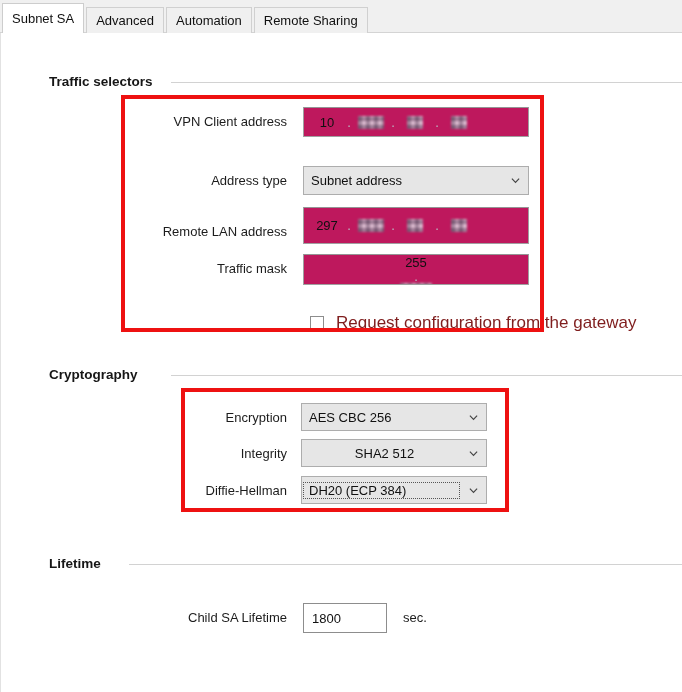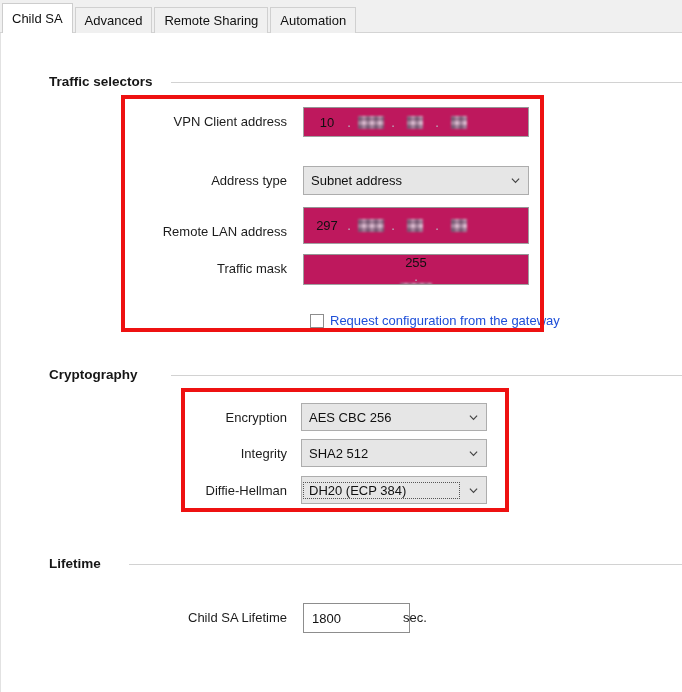--- a/index.html
+++ b/index.html
@@ -190,23 +190,24 @@
   }
   .cbox {
     width: 14px;
     height: 14px;
     background: #ffffff;
     border: 1px solid #8d8d8d;
     box-sizing: border-box;
     flex: 0 0 auto;
   }
   .cblabel {
-    font-size: 13px;
-    color: #1d4ed8;
-    white-space: nowrap;
+    font-size: 17px;
+    color: #7f1d1d;
+    white-space: nowrap;
+    margin-left: 6px;
   }
 
   
   .textbox {
     position: absolute;
     background: #ffffff;
     border: 1px solid #8d8d8d;
     box-sizing: border-box;
     display: flex;
     align-items: center;
@@ -227,24 +228,24 @@
     box-sizing: border-box;
     pointer-events: none;
     z-index: 5;
   }
 </style>
 </head>
 <body>
 
 <div class="tabstrip">
   <div class="tabs">
-    <div class="tab active">Child SA</div>
+    <div class="tab active">Subnet SA</div>
     <div class="tab">Advanced</div>
+    <div class="tab">Automation</div>
     <div class="tab">Remote Sharing</div>
-    <div class="tab">Automation</div>
   </div>
 </div>
 
 <div class="pane">
 
   <div class="group-title" style="left:48px; top:41px;">Traffic selectors</div>
   <div class="group-line" style="left:170px; top:49px; width:512px;"></div>
 
   <div class="row-label" style="left:60px; top:81px; width:226px;">VPN Client address</div>
   <div class="ipfield" style="left:302px; top:74px; width:226px; height:30px;">
@@ -303,21 +304,21 @@
   <div class="combo" style="left:300px; top:370px; width:186px; height:28px;">
     <span class="combo-text">AES CBC 256</span>
     <span class="combo-arrow">
       <svg class="chev" viewBox="0 0 10 10" aria-hidden="true">
         <polyline points="1,3 5,7 9,3" fill="none" stroke="#444" stroke-width="1.3"></polyline>
       </svg>
     </span>
   </div>
 
   <div class="row-label" style="left:120px; top:413px; width:166px;">Integrity</div>
-  <div class="combo" style="left:300px; top:406px; width:186px; height:28px;">
+  <div class="combo" style="left:300px; top:406px; width:186px; height:28px;text-align:center;">
     <span class="combo-text">SHA2 512</span>
     <span class="combo-arrow">
       <svg class="chev" viewBox="0 0 10 10" aria-hidden="true">
         <polyline points="1,3 5,7 9,3" fill="none" stroke="#444" stroke-width="1.3"></polyline>
       </svg>
     </span>
   </div>
 
   <div class="row-label" style="left:104px; top:450px; width:182px;">Diffie-Hellman</div>
   <div class="combo" style="left:300px; top:443px; width:186px; height:28px;">
@@ -328,16 +329,16 @@
       </svg>
     </span>
   </div>
 
   <div class="redbox" style="left:180px; top:355px; width:328px; height:124px;"></div>
 
   <div class="group-title" style="left:48px; top:523px;">Lifetime</div>
   <div class="group-line" style="left:128px; top:531px; width:554px;"></div>
 
   <div class="row-label" style="left:100px; top:577px; width:186px;">Child SA Lifetime</div>
-  <div class="textbox" style="left:302px; top:570px; width:107px; height:30px;">1800</div>
+  <div class="textbox" style="left:302px; top:570px; width:84px; height:30px;">1800</div>
   <div class="unit" style="left:402px; top:577px;">sec.</div>
 
 </div>
 
 </body></html>

